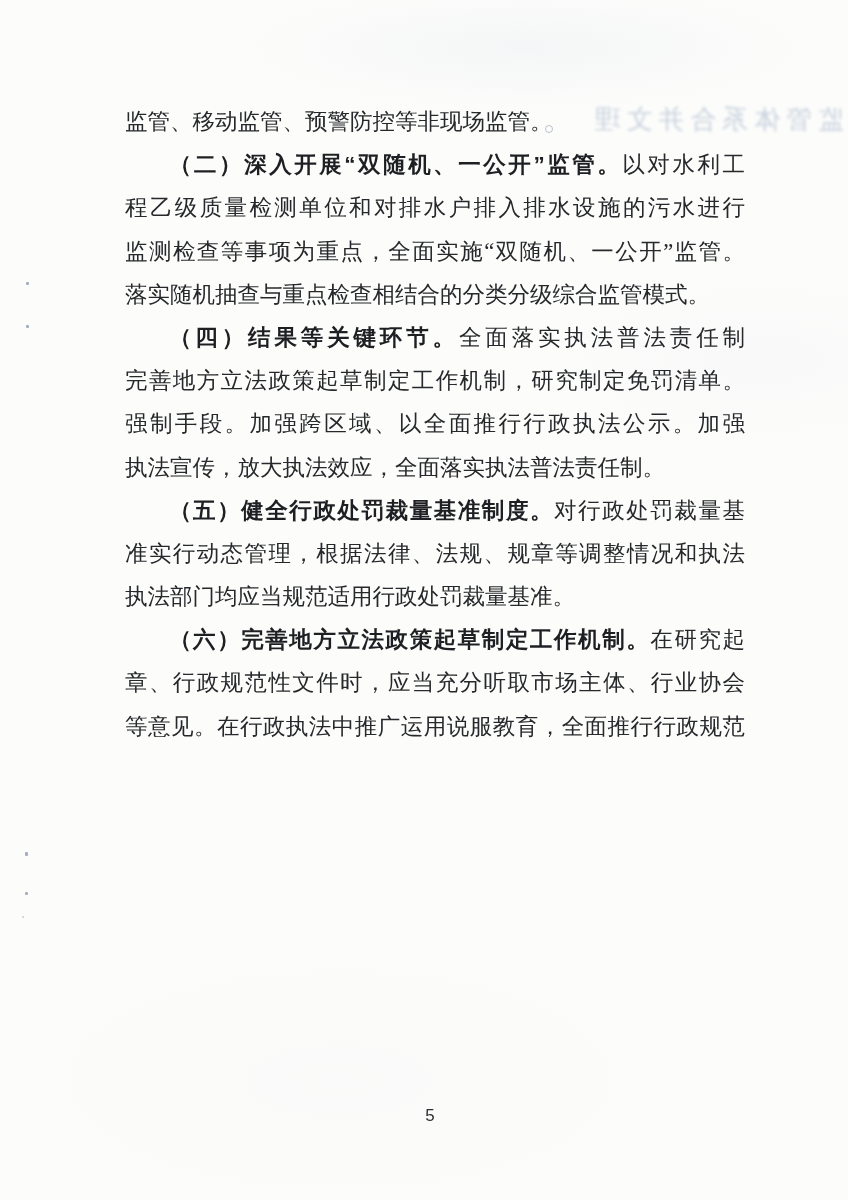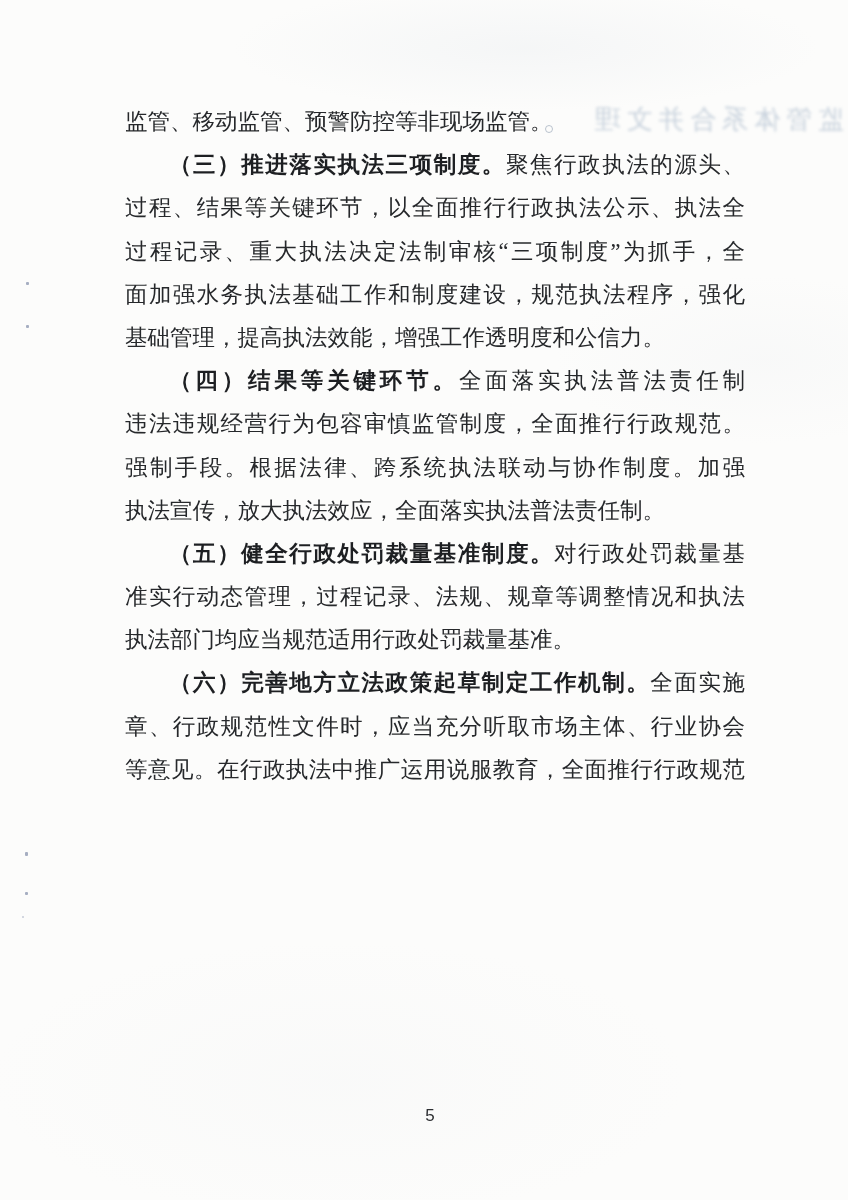--- a/index.html
+++ b/index.html
@@ -95,39 +95,38 @@
   <div class="speck" style="left:26px;top:325px;width:3px;height:3px;"></div>
   <div class="speck" style="left:25px;top:852px;width:3px;height:4px;"></div>
   <div class="speck" style="left:25px;top:892px;width:3px;height:3px;"></div>
   <div class="speck" style="left:22px;top:916px;width:2px;height:2px;opacity:0.35;"></div>
 
   <div class="textblock" id="textblock">
       <div class="para">
         <div class="line end">监管、移动监管、预警防控等非现场监管。</div>
       </div>
       <div class="para">
-        <div class="line start"><span class="lead">（三）推进落实执法三项制度。</span><span>聚焦行政执法的源头、</span></div>
-        <div class="line">过程、结果等关键环节，以全面推行行政执法公示、执法全</div>
-        <div class="line">过程记录、重大执法决定法制审核“三项制度”为抓手，全</div>
-        <div class="line">面加强水务执法基础工作和制度建设，规范执法程序，强化</div>
-        <div class="line end">基础管理，提高执法效能，增强工作透明度和公信力。</div>
+        <div class="line start"><span class="lead">（二）深入开展“双随机、一公开”监管。</span><span>以对水利工</span></div>
+        <div class="line">程乙级质量检测单位和对排水户排入排水设施的污水进行</div>
+        <div class="line">监测检查等事项为重点，全面实施“双随机、一公开”监管。</div>
+        <div class="line end">落实随机抽查与重点检查相结合的分类分级综合监管模式。</div>
       </div>
       <div class="para">
         <div class="line start"><span class="lead">（四）结果等关键环节。</span><span>全面落实执法普法责任制</span></div>
-        <div class="line">违法违规经营行为包容审慎监管制度，全面推行行政规范。</div>
-        <div class="line">强制手段。根据法律、跨系统执法联动与协作制度。加强</div>
+        <div class="line">完善地方立法政策起草制定工作机制，研究制定免罚清单。</div>
+        <div class="line">强制手段。加强跨区域、以全面推行行政执法公示。加强</div>
         <div class="line end">执法宣传，放大执法效应，全面落实执法普法责任制。</div>
       </div>
       <div class="para">
         <div class="line start"><span class="lead">（五）健全行政处罚裁量基准制度。</span><span>对行政处罚裁量基</span></div>
-        <div class="line">准实行动态管理，过程记录、法规、规章等调整情况和执法</div>
+        <div class="line">准实行动态管理，根据法律、法规、规章等调整情况和执法</div>
         <div class="line end">执法部门均应当规范适用行政处罚裁量基准。</div>
       </div>
       <div class="para">
-        <div class="line start"><span class="lead">（六）完善地方立法政策起草制定工作机制。</span><span>全面实施</span></div>
+        <div class="line start"><span class="lead">（六）完善地方立法政策起草制定工作机制。</span><span>在研究起</span></div>
         <div class="line">章、行政规范性文件时，应当充分听取市场主体、行业协会</div>
         <div class="line">等意见。在行政执法中推广运用说服教育，全面推行行政规范</div>
       </div>
     </div>
 
   <div class="page-number">5</div>
 
 </div>
 
 </body></html>

